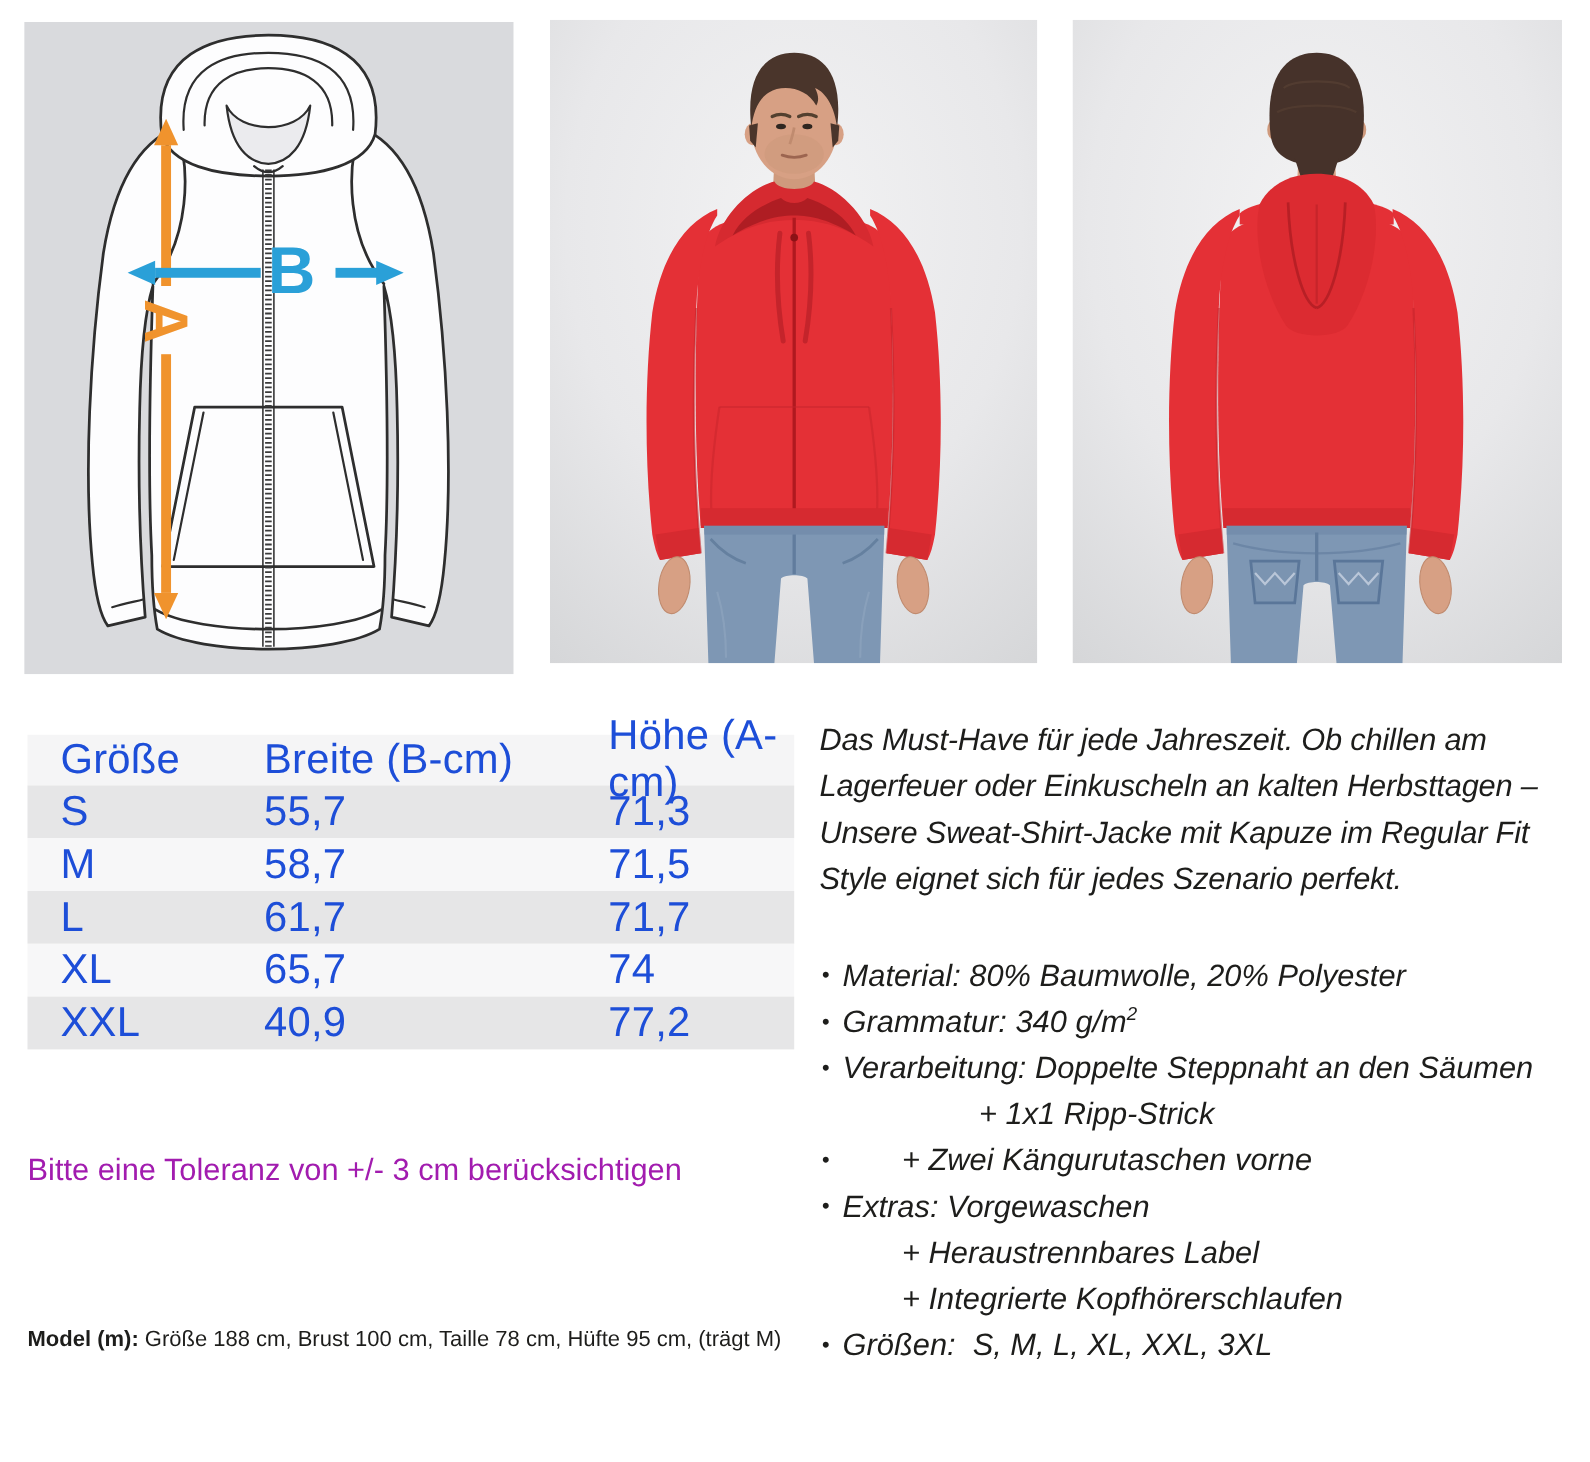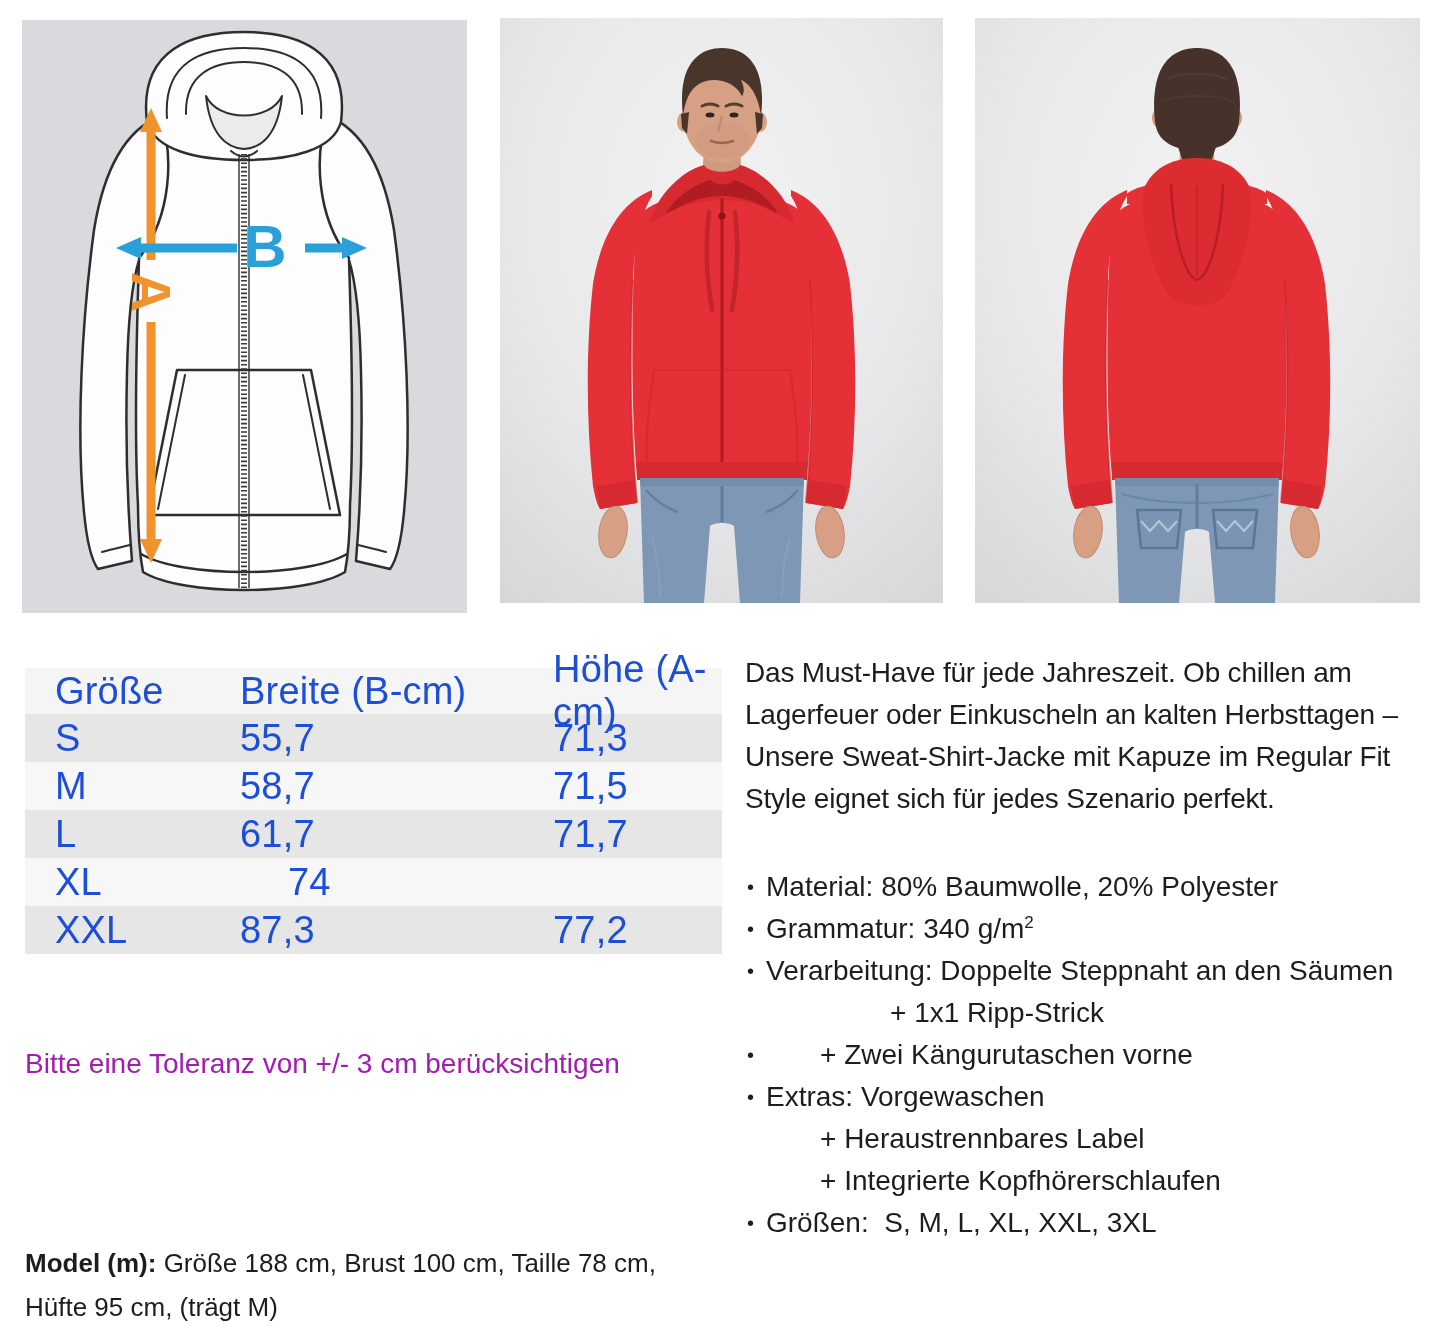--- a/index.html
+++ b/index.html
@@ -18,25 +18,25 @@
   #size-table{left:25px;top:668px;width:697px;font-size:38px;color:#1d4ed8;letter-spacing:0.2px;}
   .trow{display:flex;align-items:center;height:48px;background:#f7f7f8;}
   .trow.head{height:46px;background:#f5f5f6;}
   .trow.alt{background:#e6e6e7;}
   .c1{width:215px;padding-left:30px;box-sizing:border-box;}
   .c2{width:265px;}
   .c3{flex:1;margin-left:48px;}
 
   
   #tolerance-note{left:25px;top:1048px;font-size:28px;color:#a21caf;}
-  #model-note{left:25px;top:1241px;width:700px;font-size:26px;line-height:44px;}
+  #model-note{left:25px;top:1196px;width:700px;font-size:20px;line-height:44px;}
   #model-note .b{font-weight:700;}
 
   
-  #description{left:745px;top:652px;width:700px;font-size:28px;line-height:42px;}
+  #description{left:745px;top:652px;width:700px;font-size:28px;line-height:42px;font-style:italic;}
   #desc-intro{letter-spacing:-0.2px;}
   #bullet-list{margin-top:46px;}
   .b-line{position:relative;padding-left:21px;white-space:pre-wrap;}
   .b-line .dot{position:absolute;left:2px;top:0;font-size:20px;line-height:42px;}
   .b-extra{padding-left:75px;white-space:pre-wrap;}
   .b-extra.deep{padding-left:145px;}
   sup{font-size:17px;line-height:0;}
 </style>
 </head>
 <body>
@@ -219,25 +219,26 @@
       <span class="c2">58,7</span>
       <span class="c3">71,5</span>
     </div>
     <div class="trow alt">
       <span class="c1">L</span>
       <span class="c2">61,7</span>
       <span class="c3">71,7</span>
     </div>
     <div class="trow">
       <span class="c1">XL</span>
+      <span class="c2">65,7</span>
       <span class="c3">74</span>
     </div>
     <div class="trow alt">
       <span class="c1">XXL</span>
-      <span class="c2">87,3</span>
+      <span class="c2">40,9</span>
       <span class="c3">77,2</span>
     </div>
   </div>
 
   <div id="tolerance-note" class="abs">Bitte eine Toleranz von +/- 3 cm berücksichtigen</div>
   <div id="model-note" class="abs">
     <span class="b">Model (m):</span><span> Größe 188 cm, Brust 100 cm, Taille 78 cm, Hüfte 95 cm, (trägt M)</span>
   </div>
 
   <div id="description" class="abs">

